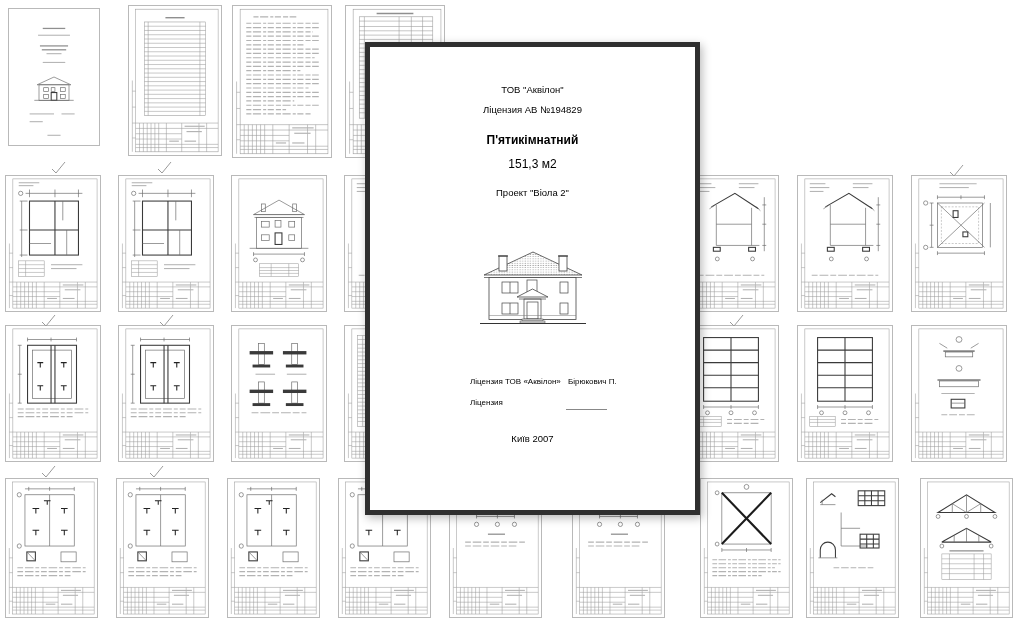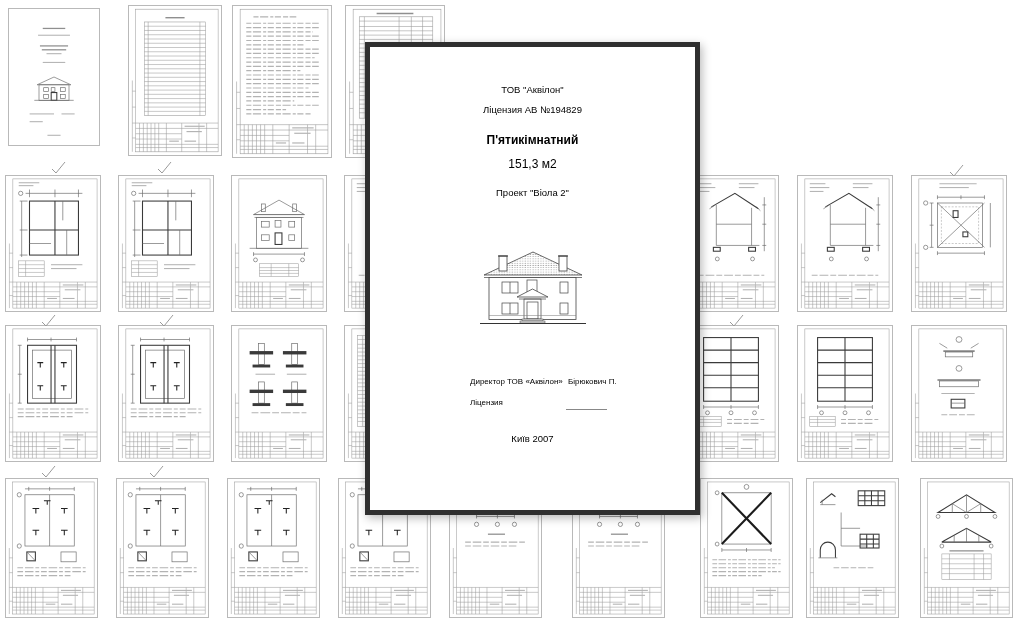--- a/index.html
+++ b/index.html
@@ -573,21 +573,21 @@
         <polygon points="37,48 52.5,40 68,48" fill="#fff" stroke="#444" stroke-width=".8"></polygon>
         <line x1="39" y1="50" x2="66" y2="50" stroke="#444" stroke-width=".7"></line>
         <rect x="44" y="50" width="17" height="20" fill="none" stroke="#444" stroke-width=".7"></rect>
         <rect x="47" y="53" width="11" height="17" fill="none" stroke="#444" stroke-width=".7"></rect>
         <line x1="9" y1="66.5" x2="96" y2="66.5" stroke="#777" stroke-width=".5"></line>
         <rect x="42" y="70" width="21" height="2" fill="#ddd" stroke="#444" stroke-width=".5"></rect>
         <rect x="40" y="72" width="25" height="2" fill="#ddd" stroke="#444" stroke-width=".5"></rect>
         <line x1="0" y1="74.5" x2="106" y2="74.5" stroke="#333" stroke-width="1"></line>
       </svg>
 
-      <div class="ov-sig-label">Директор ТОВ «Аквілон»</div>
+      <div class="ov-sig-label">Ліцензия ТОВ «Аквілон»</div>
       <div class="ov-sig-name">Бірюкович П.</div>
       <div class="ov-customer">Ліцензия</div>
       <div class="ov-underline"></div>
       <div class="cl ov-city">Київ 2007</div>
     </div>
   </div>
 
 </div>
 
 </body></html>

